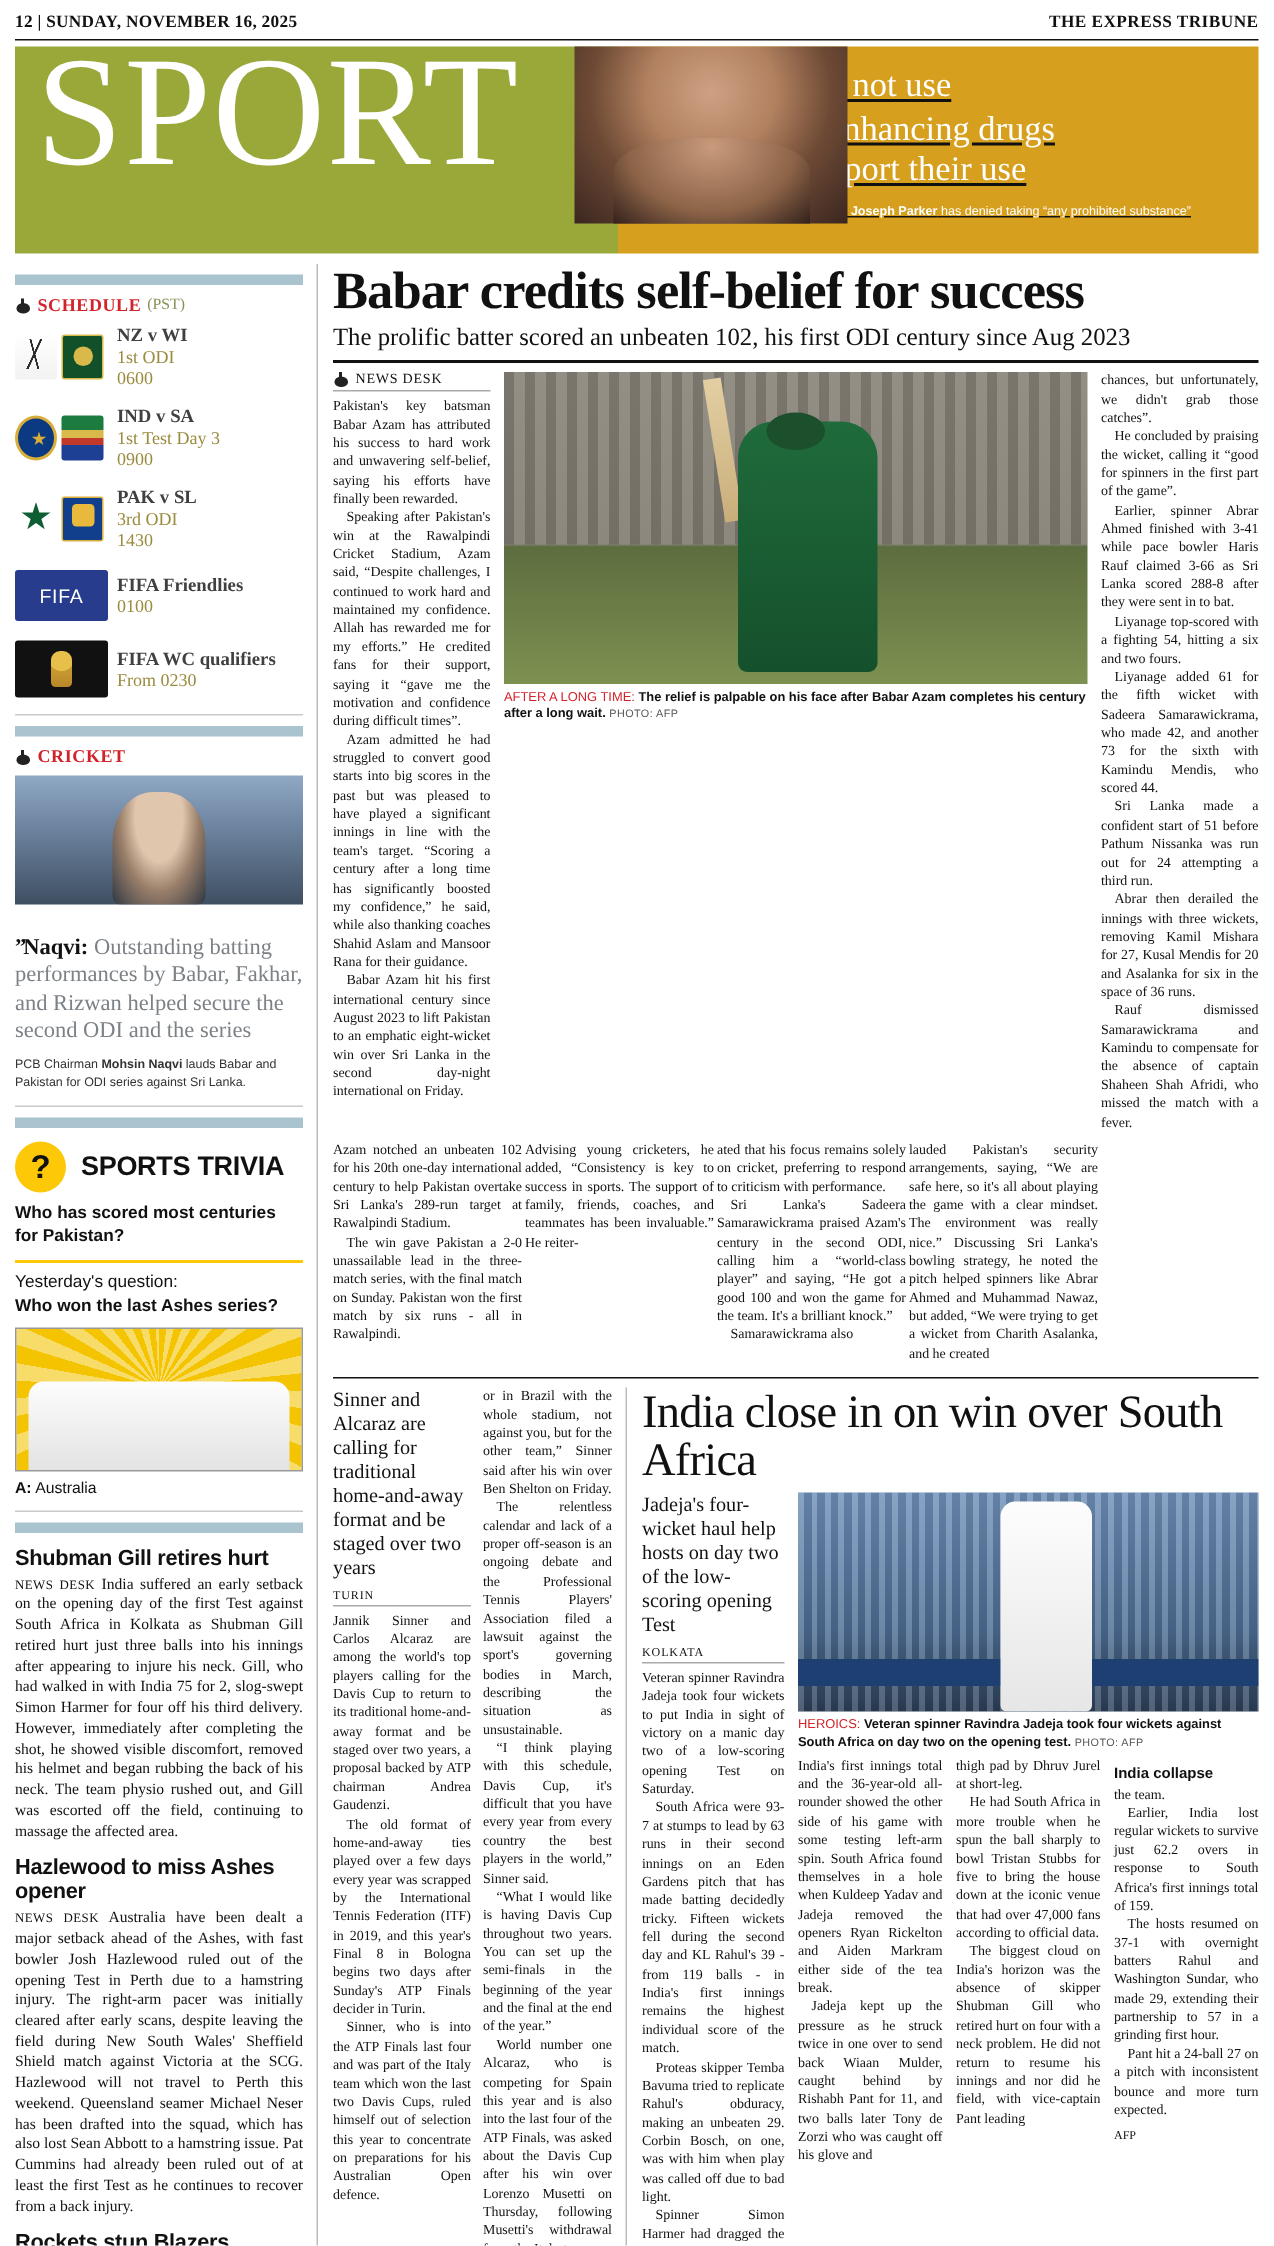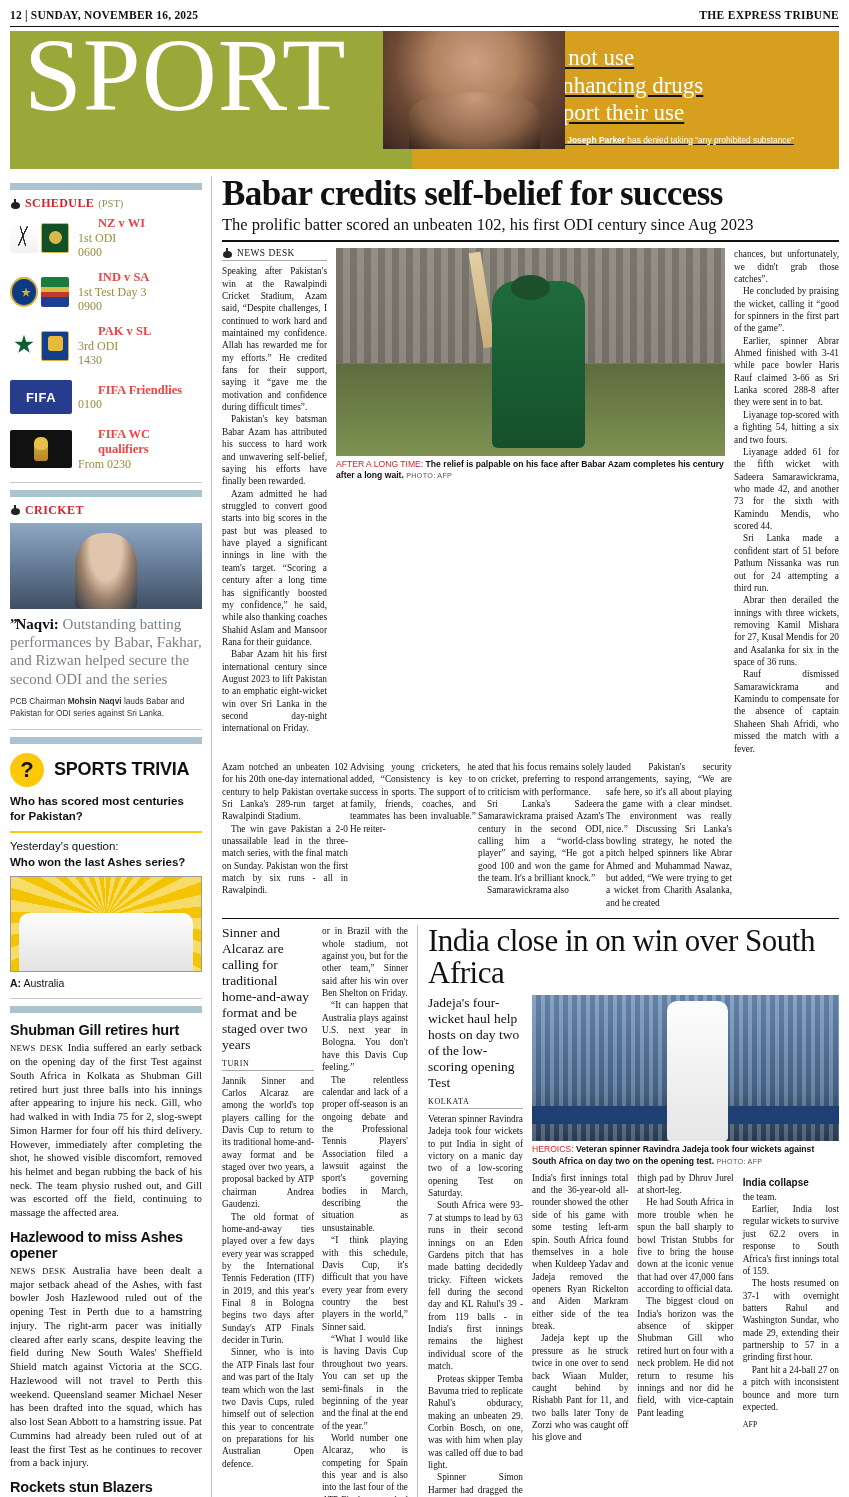--- a/index.html
+++ b/index.html
@@ -55,21 +55,21 @@
   .sec-title { font-family:"Liberation Serif",serif; font-weight:700; font-size:12px;
      color:#d2232a; letter-spacing:.4px; font-variant:small-caps; }
   .sec-note { font-family:"Liberation Serif",serif; font-size:10.5px; color:#8a8f55; }
   .tri-icon { width:11px; height:10px; position:relative; display:inline-block; }
   .tri-icon:before{content:"";position:absolute;left:1px;top:3px;width:9px;height:7px;border-radius:50% 50% 45% 45%;background:#222;}
   .tri-icon:after{content:"";position:absolute;left:4.2px;top:0;width:2.2px;height:4px;background:#222;}
 
   .fixture { display:flex; align-items:center; gap:6px; margin-bottom:11px; min-height:38px;}
   .flags { display:flex; gap:3px; width:62px; flex:0 0 62px; justify-content:flex-start;}
   .fx-text { line-height:1.18; }
-  .fx-team { font-family:"Liberation Serif",serif; font-size:12.5px; color:#ef4444; font-weight:600;margin-left:20px;}
+  .fx-team { font-family:"Liberation Serif",serif; font-size:12.5px; color:#404040; font-weight:600;}
   .fx-stage { font-family:"Liberation Serif",serif; font-size:12px; color:#9a8b3e; }
   .fx-time { font-family:"Liberation Serif",serif; font-size:12px; color:#9a8b3e; }
 
   .logo { width:28px; height:30px; border-radius:2px; position:relative; overflow:hidden;
     background:#fff; }
   .logo.nz { background:linear-gradient(#fff,#f2f2f2); }
   .logo.nz:after{content:"";position:absolute;left:5px;top:3px;width:16px;height:20px;
     background:linear-gradient(115deg,transparent 46%,#2b2b2b 47%,#2b2b2b 52%,transparent 53%),
                linear-gradient(75deg,transparent 46%,#2b2b2b 47%,#2b2b2b 52%,transparent 53%);}
   .logo.wi{ background:#12502a; border:1px solid #d8b94a; }
@@ -78,28 +78,28 @@
   .logo.ind:after{content:"";position:absolute;left:9px;top:9px;width:10px;height:10px;background:#d9ae3a;
      clip-path:polygon(50% 0,61% 35%,98% 35%,68% 57%,79% 91%,50% 70%,21% 91%,32% 57%,2% 35%,39% 35%);}
   .logo.sa{ background:linear-gradient(#1c7b3e 0 33%,#d8b94a 33% 50%,#c0392b 50% 66%,#1d3f94 66% 100%);}
   .logo.pak{ background:#fff; }
   .logo.pak:after{content:"";position:absolute;left:4px;top:4px;width:20px;height:20px;background:#0e5e33;
      clip-path:polygon(50% 0,61% 35%,98% 35%,68% 57%,79% 91%,50% 70%,21% 91%,32% 57%,2% 35%,39% 35%);}
   .logo.sl{ background:#123f8c; border:1px solid #d9ae3a;}
   .logo.sl:after{content:"";position:absolute;left:6px;top:4px;width:15px;height:15px;border-radius:3px;background:#e8b93c;}
   .logo.fifa{ width:62px; height:34px; background:#283c8e; color:#fff;
      display:flex;align-items:center;justify-content:center;font-family:"Liberation Sans",sans-serif;
-     font-weight:700;font-size:13px;letter-spacing:.5px;}
+     font-weight:400;font-size:13px;letter-spacing:.5px;}
   .logo.fifawc{ width:62px;height:38px;background:#111; display:flex;align-items:center;justify-content:center;}
   .logo.fifawc:after{content:"";width:14px;height:24px;background:
      radial-gradient(circle at 50% 22%, #e6c04a 0 40%, transparent 41%),
      linear-gradient(#d9ae3a,#b9872a); border-radius:6px 6px 3px 3px;}
 
   .quote-block { font-family:"Liberation Serif",serif; font-size:15px; line-height:1.22;
-     color:#7c8186; margin-top:6px;}
+     color:#7c8186; margin-top:20px;}
   .quote-block .qmark{ color:#111; font-weight:700; letter-spacing:-2px;}
   .quote-block .qname{ color:#111; font-weight:700;}
   .cutline { font-family:"Liberation Sans",sans-serif; font-size:8.3px; line-height:1.42;
      color:#333; margin-top:8px; }
   .cutline b{font-weight:700;}
   .thin-rule{ border-top:1px solid #c9c9c9; margin:9px 0 0 0;}
 
   .sidephoto { width:100%; height:86px; margin-top:2px;
     background:
       radial-gradient(circle at 52% 30%, #d9bda3 0 9%, rgba(217,189,163,0) 10%),
@@ -350,22 +350,22 @@
         <div class="lead-sub">The prolific batter scored an unbeaten 102, his first ODI century since Aug 2023</div>
         <div class="rule-top"></div>
 
         <div class="lead-body">
           <div class="lead-col">
             <div class="byline">
               <span class="tri-icon"></span>
               <span>NEWS DESK</span>
             </div>
             <div class="bodytext multi">
+                <p>Pakistan's key batsman Babar Azam has attributed his success to hard work and unwavering self-belief, saying his efforts have finally been rewarded.</p>
                 <p>Speaking after Pakistan's win at the Rawalpindi Cricket Stadium, Azam said, “Despite challenges, I continued to work hard and maintained my confidence. Allah has rewarded me for my efforts.” He credited fans for their support, saying it “gave me the motivation and confidence during difficult times”.</p>
-                <p>Pakistan's key batsman Babar Azam has attributed his success to hard work and unwavering self-belief, saying his efforts have finally been rewarded.</p>
                 <p>Azam admitted he had struggled to convert good starts into big scores in the past but was pleased to have played a significant innings in line with the team's target. “Scoring a century after a long time has significantly boosted my confidence,” he said, while also thanking coaches Shahid Aslam and Mansoor Rana for their guidance.</p>
                 <p>Babar Azam hit his first international century since August 2023 to lift Pakistan to an emphatic eight-wicket win over Sri Lanka in the second day-night international on Friday.</p>
               </div>
           </div>
 
           <div class="lead-photo">
             <div class="photo-main">
               <div class="crowd"></div>
               <div class="bat"></div>
               <div class="player"></div>
@@ -422,21 +422,20 @@
               <div class="dateline">TURIN</div>
               <div class="bodytext multi">
                   <p>Jannik Sinner and Carlos Alcaraz are among the world's top players calling for the Davis Cup to return to its traditional home-and-away format and be staged over two years, a proposal backed by ATP chairman Andrea Gaudenzi.</p>
                   <p>The old format of home-and-away ties played over a few days every year was scrapped by the International Tennis Federation (ITF) in 2019, and this year's Final 8 in Bologna begins two days after Sunday's ATP Finals decider in Turin.</p>
                   <p>Sinner, who is into the ATP Finals last four and was part of the Italy team which won the last two Davis Cups, ruled himself out of selection this year to concentrate on preparations for his Australian Open defence.</p>
                 </div>
             </div>
             <div style="flex:1;">
               <div class="bodytext multi">
                   <p>or in Brazil with the whole stadium, not against you, but for the other team,” Sinner said after his win over Ben Shelton on Friday.</p>
-                  <p>“It can happen that Australia plays against U.S. next year in Bologna. You don't have this Davis Cup feeling.”</p>
                   <p>The relentless calendar and lack of a proper off-season is an ongoing debate and the Professional Tennis Players' Association filed a lawsuit against the sport's governing bodies in March, describing the situation as unsustainable.</p>
                   <p>“I think playing with this schedule, Davis Cup, it's difficult that you have every year from every country the best players in the world,” Sinner said.</p>
                   <p>“What I would like is having Davis Cup throughout two years. You can set up the semi-finals in the beginning of the year and the final at the end of the year.”</p>
                   <p>World number one Alcaraz, who is competing for Spain this year and is also into the last four of the ATP Finals, was asked about the Davis Cup after his win over Lorenzo Musetti on Thursday, following Musetti's withdrawal from the Italy team.</p>
                 </div>
 
             </div>
           </div>
         </div>
 

